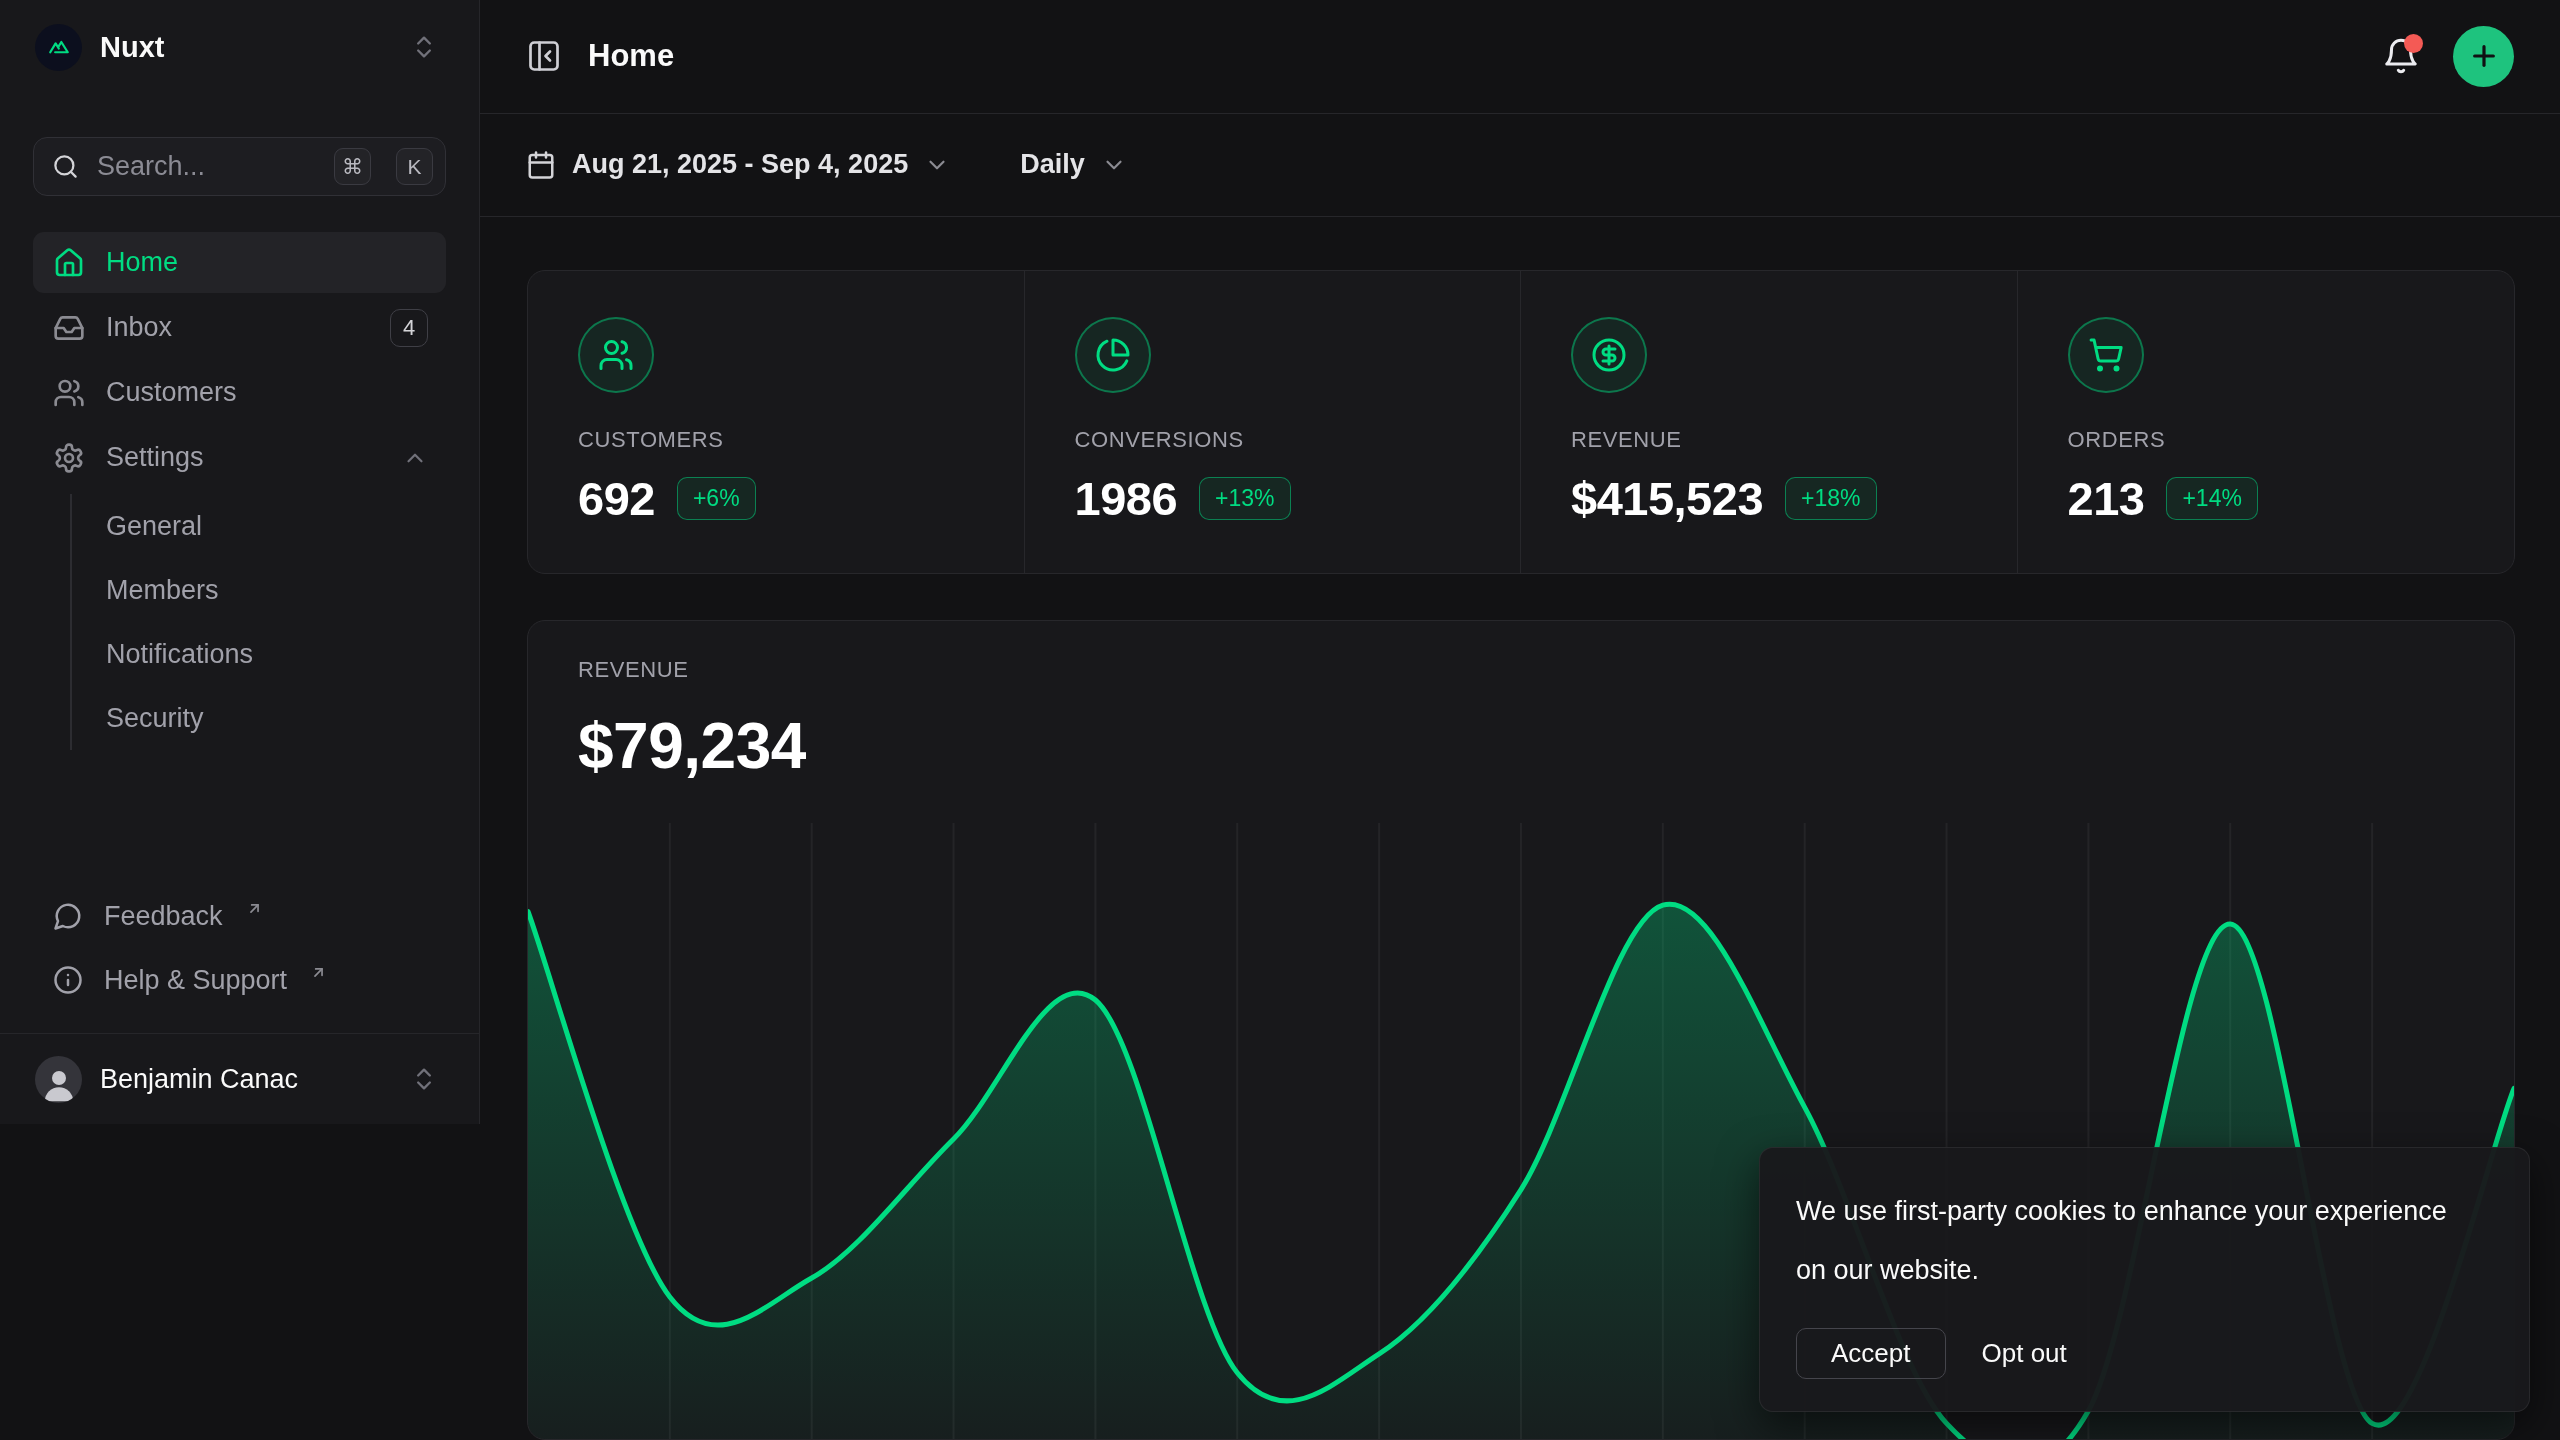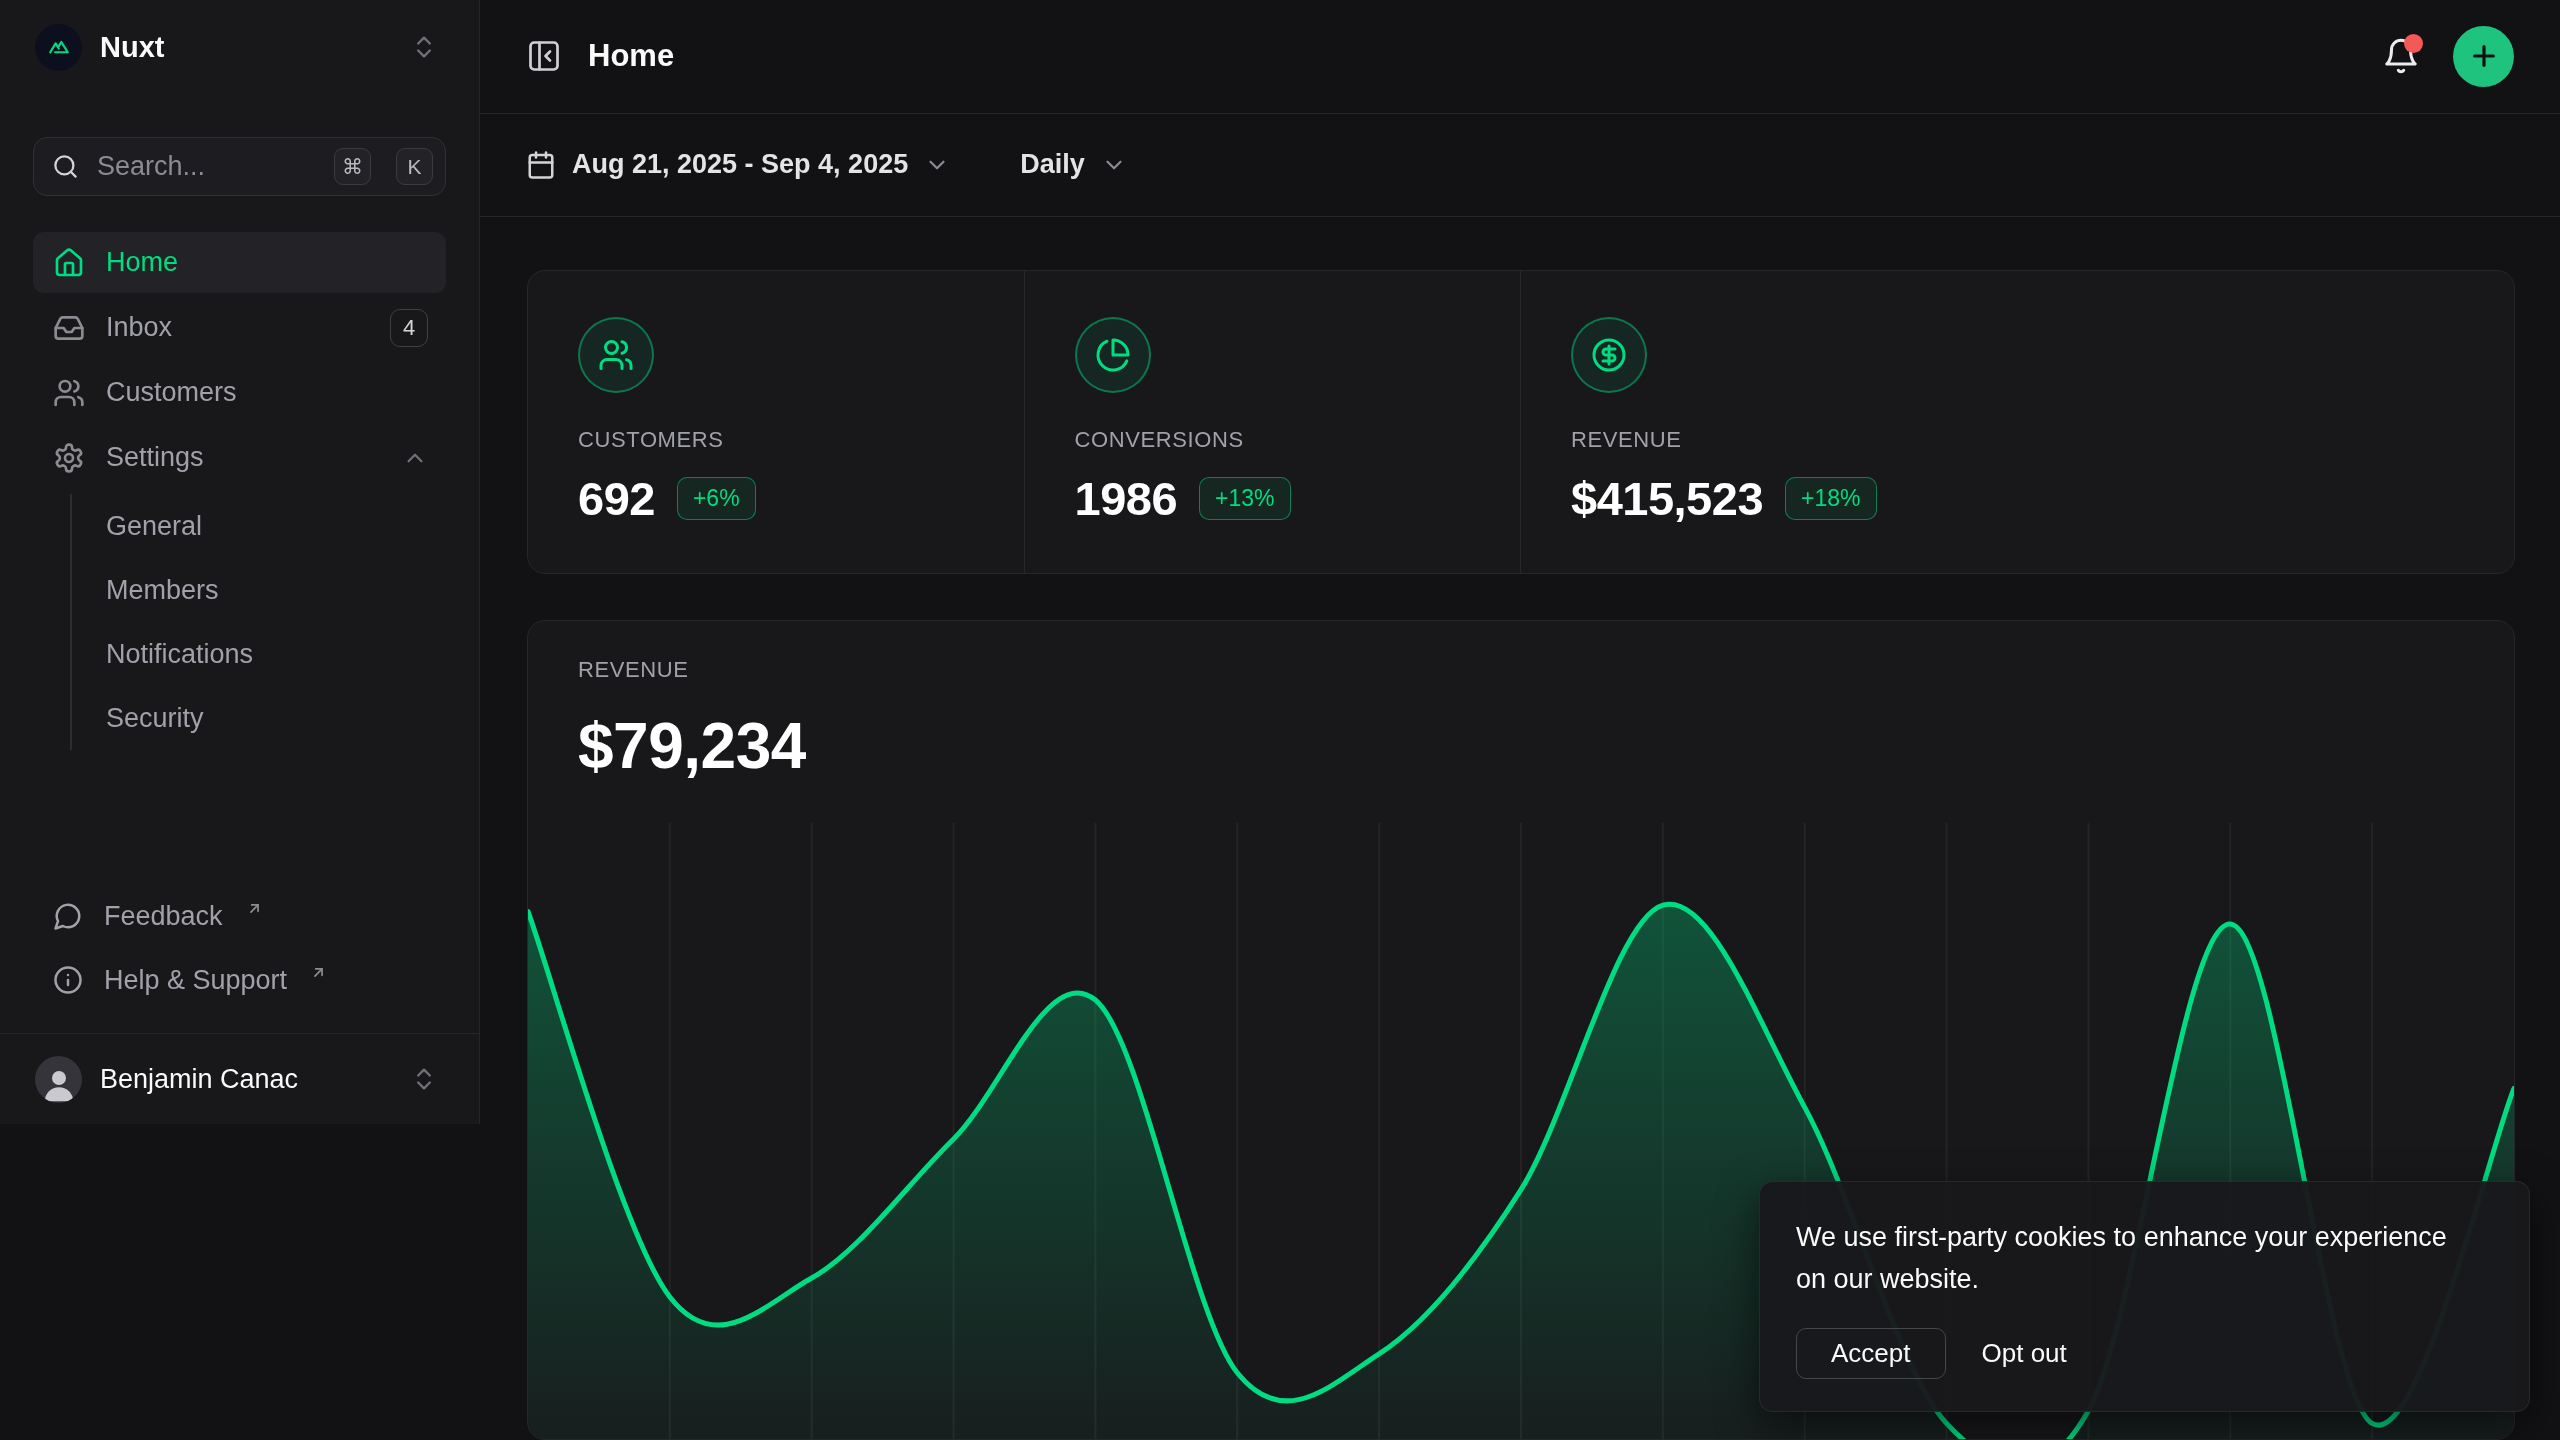--- a/index.html
+++ b/index.html
@@ -90,21 +90,21 @@
   .chart-wrap { margin-top:40px; height:632px; }
   .chart-wrap svg { width:100%; height:632px; }
 
   
   .cookie-banner {
     position:fixed; right:30px; bottom:28px; width:771px;
     background:rgba(25,25,28,0.97); border:1px solid rgba(255,255,255,0.07);
     border-radius:14px; padding:34px 40px 32px 36px;
     box-shadow:0 14px 40px rgba(0,0,0,0.55); z-index:10;
   }
-  .cookie-msg { font-size:27px; line-height:42px; color:#fafafa; max-width:660px; }
+  .cookie-msg { font-size:27px; line-height:59px; color:#fafafa; max-width:660px; }
   .cookie-actions { margin-top:28px; display:flex; align-items:center; gap:34px; }
   .accept-btn { background:transparent; border:1px solid #45454c; border-radius:10px; padding:9px 34px;
     font-size:26px; color:#fafafa; font-family:inherit; cursor:pointer; }
   .optout-btn { background:none; border:none; font-size:26px; color:#fafafa; font-family:inherit; cursor:pointer; padding:9px 2px; }
 </style>
 </head>
 <body>
 
 <div class="layout">
 
@@ -346,20 +346,34 @@
                 <path d="M12 18V6"></path>
               </svg>
           </div>
           <div class="stat-label">REVENUE</div>
           <div class="stat-value-row">
             <span class="stat-value">$415,523</span>
             <span class="delta-badge">+18%</span>
           </div>
         </div>
 
+        <div class="stat-cell">
+          <div class="stat-icon-circle">
+            <svg width="36" height="36" viewBox="0 0 24 24" fill="none" stroke="currentColor" stroke-width="2" stroke-linecap="round" stroke-linejoin="round">
+                <circle cx="8" cy="21" r="1"></circle>
+                <circle cx="19" cy="21" r="1"></circle>
+                <path d="M2.05 2.05h2l2.66 12.42a2 2 0 0 0 2 1.58h9.78a2 2 0 0 0 1.95-1.57l1.65-7.43H5.12"></path>
+              </svg>
+          </div>
+          <div class="stat-label">ORDERS</div>
+          <div class="stat-value-row">
+            <span class="stat-value">213</span>
+            <span class="delta-badge">+14%</span>
+          </div>
+        </div>
       </div>
 
       <div class="revenue-card">
         <div class="revenue-head">
           <div class="revenue-label">REVENUE</div>
           <div class="revenue-value">$79,234</div>
         </div>
         <div class="chart-wrap">
           <svg viewBox="0 0 1988 632" preserveAspectRatio="none">
             <defs>

